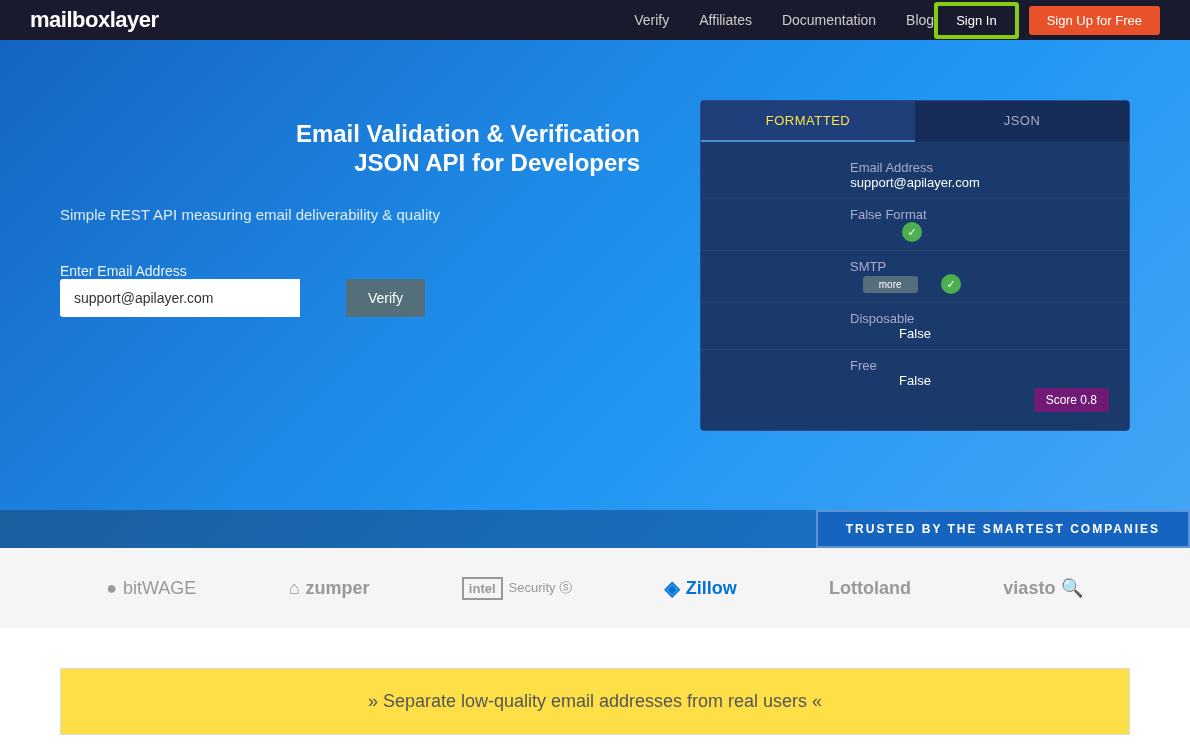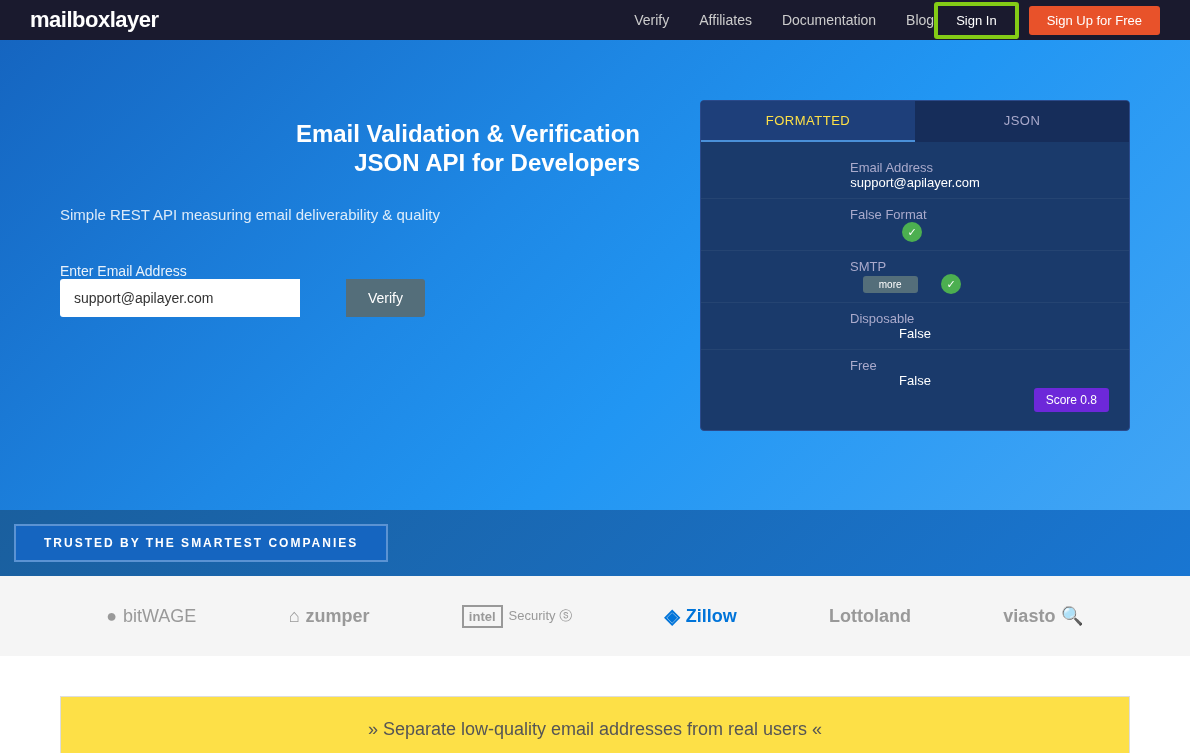--- a/index.html
+++ b/index.html
@@ -171,33 +171,32 @@
       background: #546e7a;
       color: #fff;
       border: none;
       padding: 3px 16px;
       border-radius: 3px;
       font-size: 10px;
       cursor: pointer;
       margin-right: 20px;
     }
     .score-badge {
-      background: #6d28d9;
+      background: #701a75;
       color: #fff;
       padding: 5px 12px;
       border-radius: 3px;
       font-size: 12px;
       margin-left: auto;
     }
 
     
     .trusted-banner {
       background: linear-gradient(135deg, #1a5f9e, #1976d2);
-      text-align: left;
-      padding: 14px;
+      text-align: right;
       position: relative;
       margin-top: -1px;
     }
     .trusted-badge {
       display: inline-block;
       background: #1565c0;
       border: 2px solid rgba(255,255,255,0.3);
       color: #fff;
       padding: 10px 28px;
       font-size: 12px;

